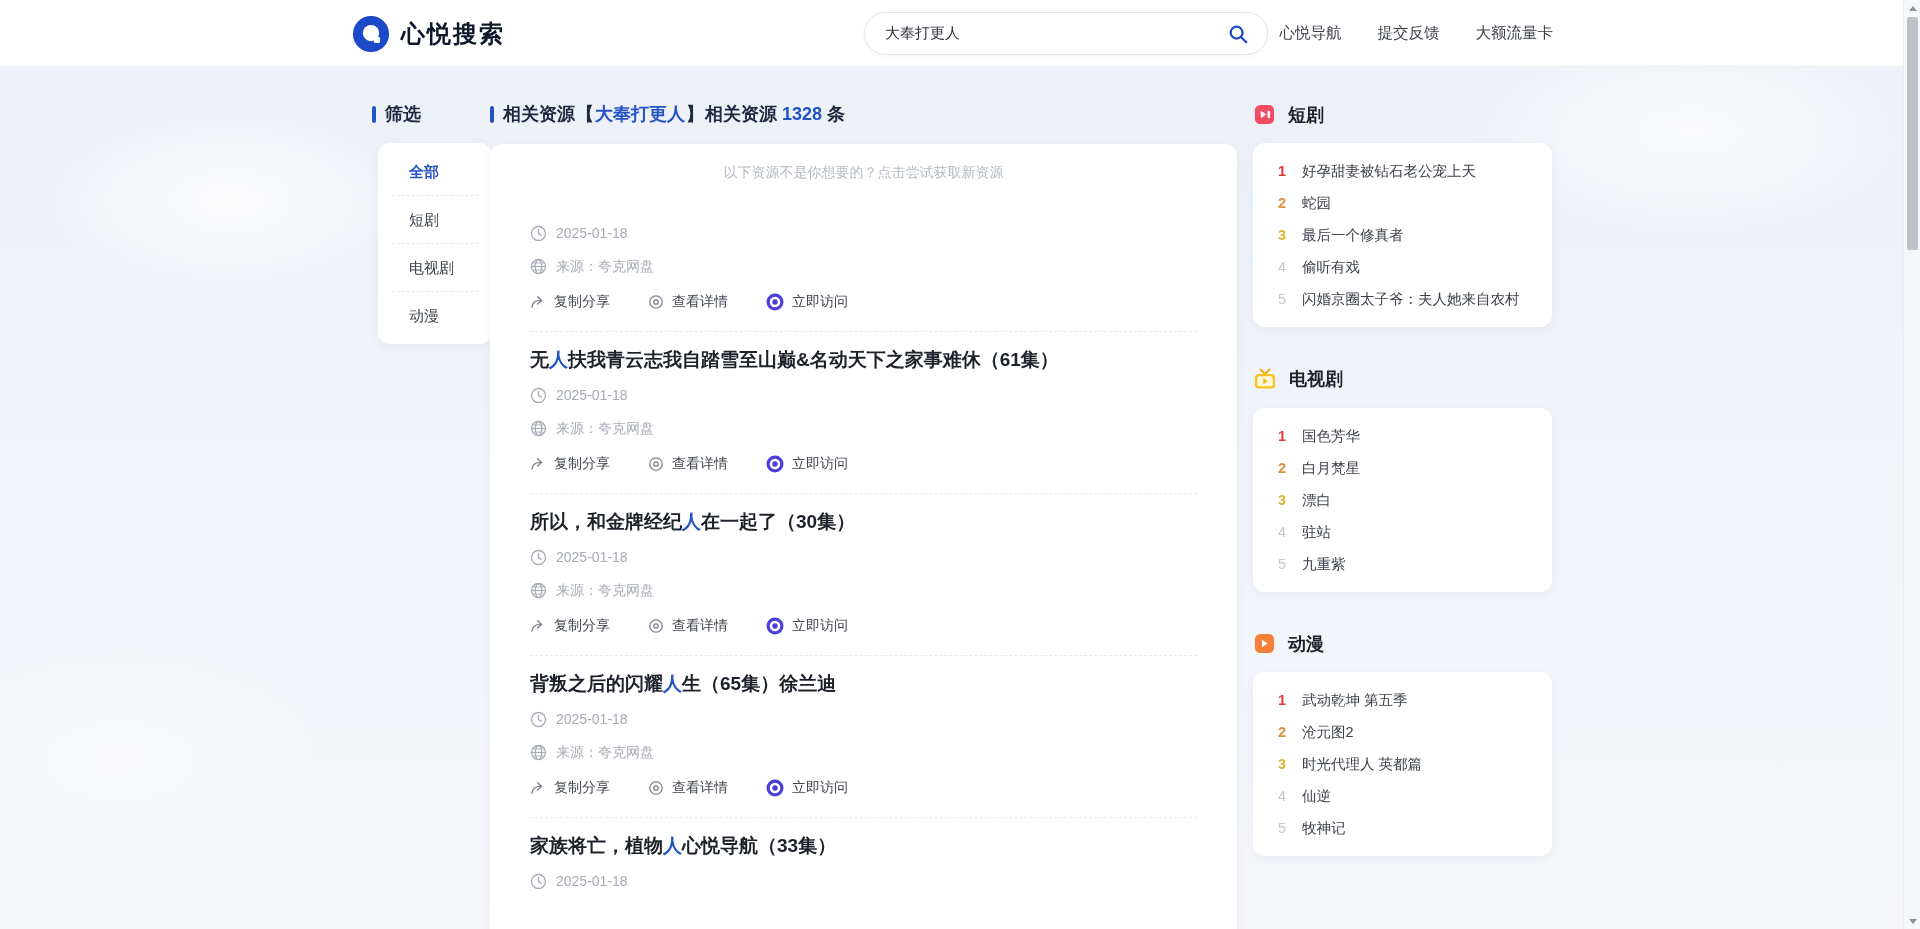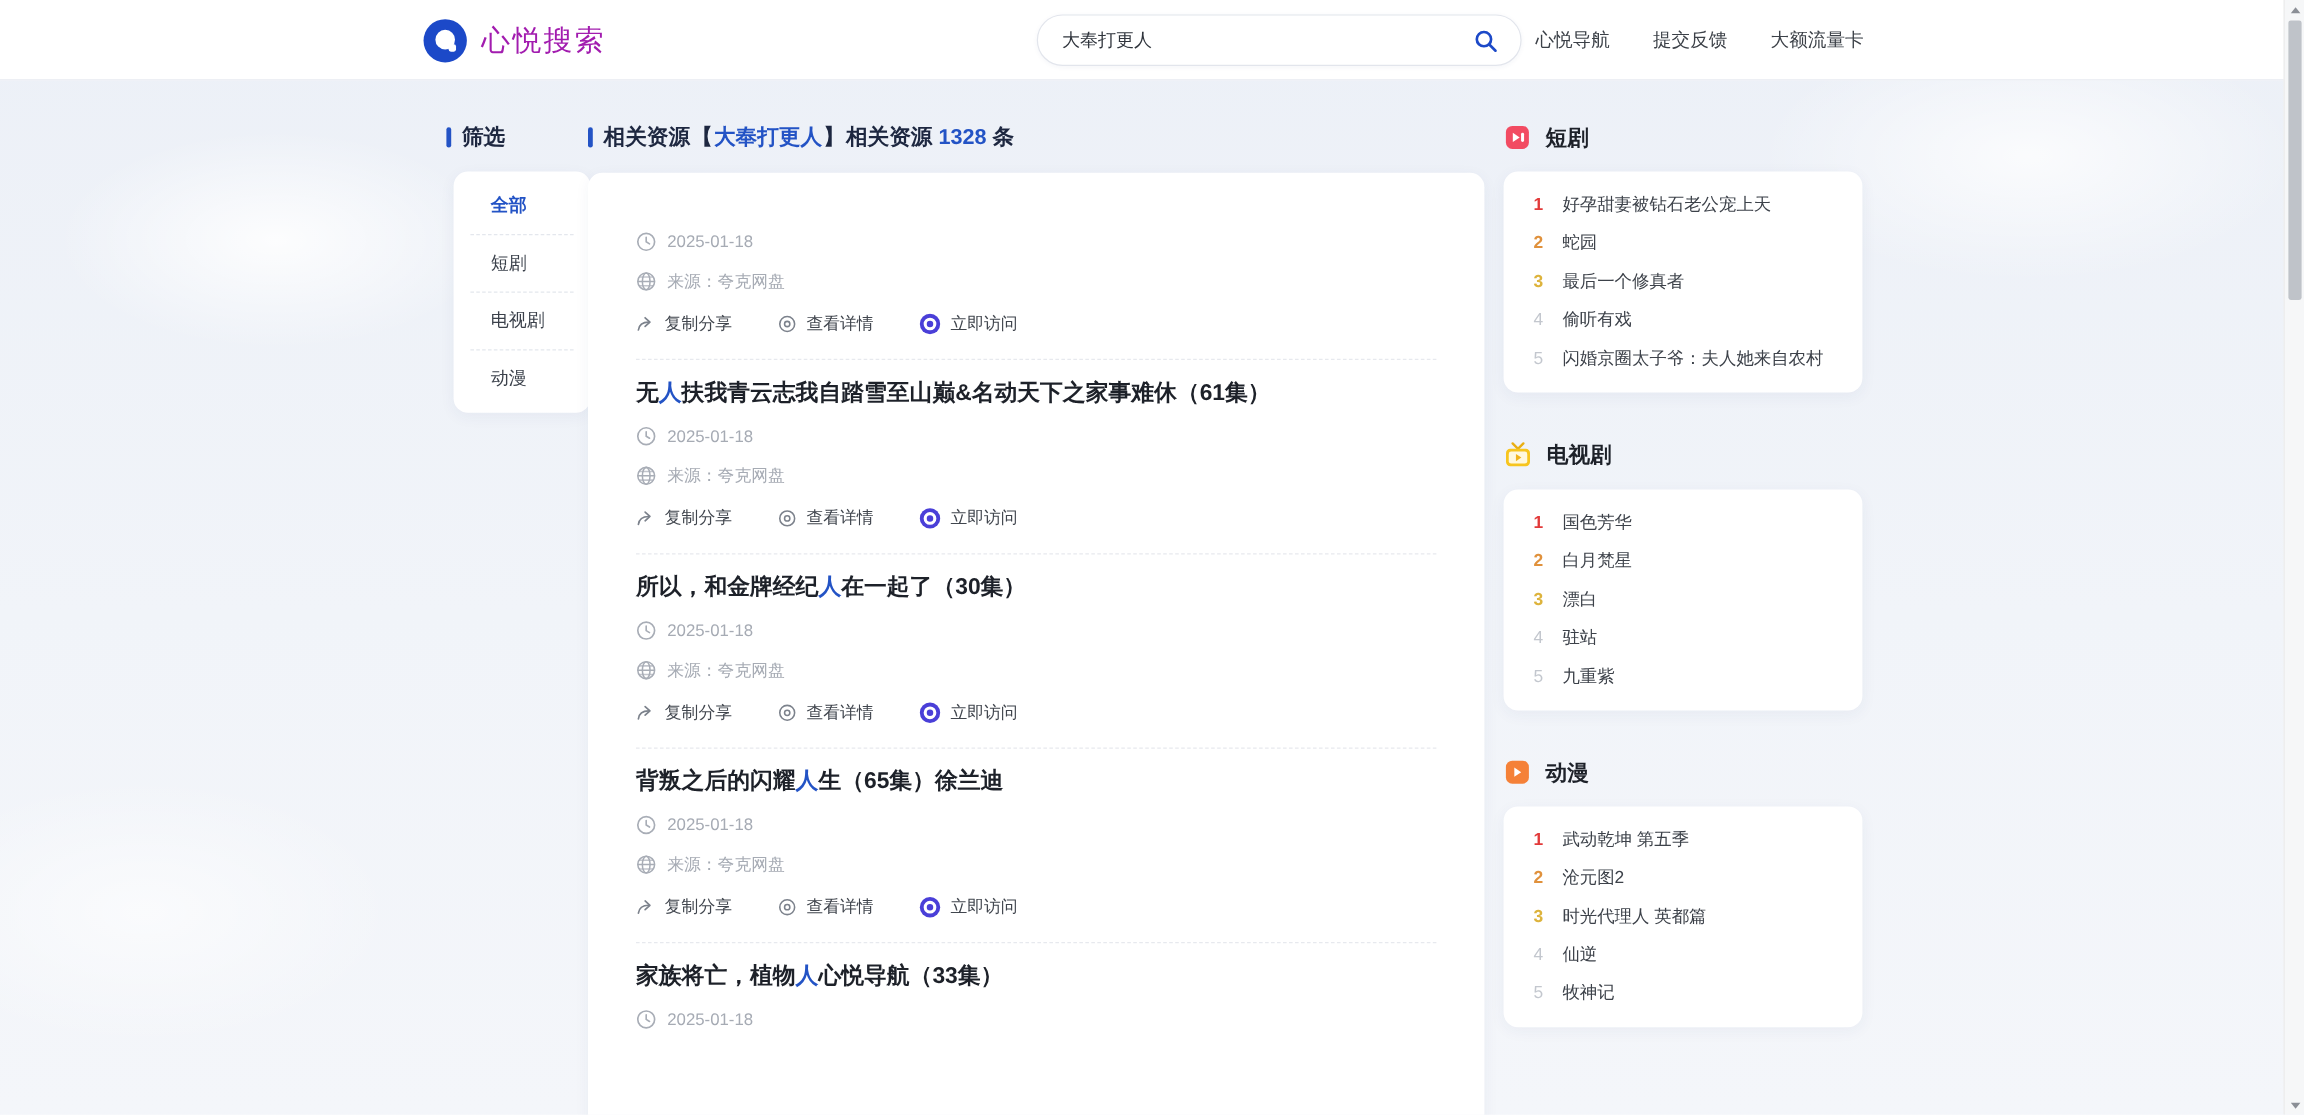--- a/index.html
+++ b/index.html
@@ -18,21 +18,21 @@
       radial-gradient(420px 200px at 950px 740px, rgba(255,255,255,.55), transparent 70%),
       radial-gradient(300px 160px at 120px 760px, rgba(255,255,255,.6), transparent 70%);
   }
 
   
   .topbar {
     position: absolute; top: 0; left: 0; width: 1920px; height: 67px;
     background: #ffffff; border-bottom: 1px solid #e9ecf2; z-index: 10;
   }
   .logo { position: absolute; left: 352px; top: 0; height: 67px; display: flex; align-items: center; gap: 11px; cursor: pointer; }
-  .logo-text { font-size: 24px; font-weight: normal; color: #a21caf; letter-spacing: 2px; }
+  .logo-text { font-size: 24px; font-weight: bold; color: #0f172a; letter-spacing: 2px; }
   .searchbar {
     position: absolute; left: 864px; top: 12px; width: 404px; height: 43px;
     background: #fff; border: 1px solid #e2e5ec; border-radius: 22px;
     display: flex; align-items: center; padding: 0 16px 0 20px;
     box-shadow: 0 1px 4px rgba(40,60,110,.05);
   }
   .search-input { flex: 1; border: none; outline: none; font-size: 15px; color: #2f343c; background: transparent; font-family: inherit; }
   .search-btn { border: none; background: none; cursor: pointer; display: flex; align-items: center; padding: 2px; }
   .topnav { position: absolute; right: 367px; top: 0; height: 67px; display: flex; align-items: center; gap: 36px; }
   .topnav a { font-size: 15.5px; color: #3c4148; text-decoration: none; cursor: pointer; white-space: nowrap; }
@@ -146,20 +146,21 @@
     <span>相关资源</span>
     <span class="kw-wrap">【</span>
     <span class="blue">大奉打更人</span>
     <span class="kw-wrap">】</span>
     <span>相关资源</span>
     <span class="blue count">1328</span>
     <span>条</span>
   </div>
 
   <div class="card results-card">
+    <div class="hint">以下资源不是你想要的？点击尝试获取新资源</div>
 
     <article class="result">
       <div class="meta-row">
         <span style="display:flex">
             <svg width="17" height="17" viewBox="0 0 16 16" fill="none" stroke="#a8adb6" stroke-width="1.3">
               <circle cx="8" cy="8" r="6.6"></circle>
               <path d="M8 4.5 V8 L10.6 9.6" stroke-linecap="round"></path>
             </svg>
           </span>
         <span>2025-01-18</span>

